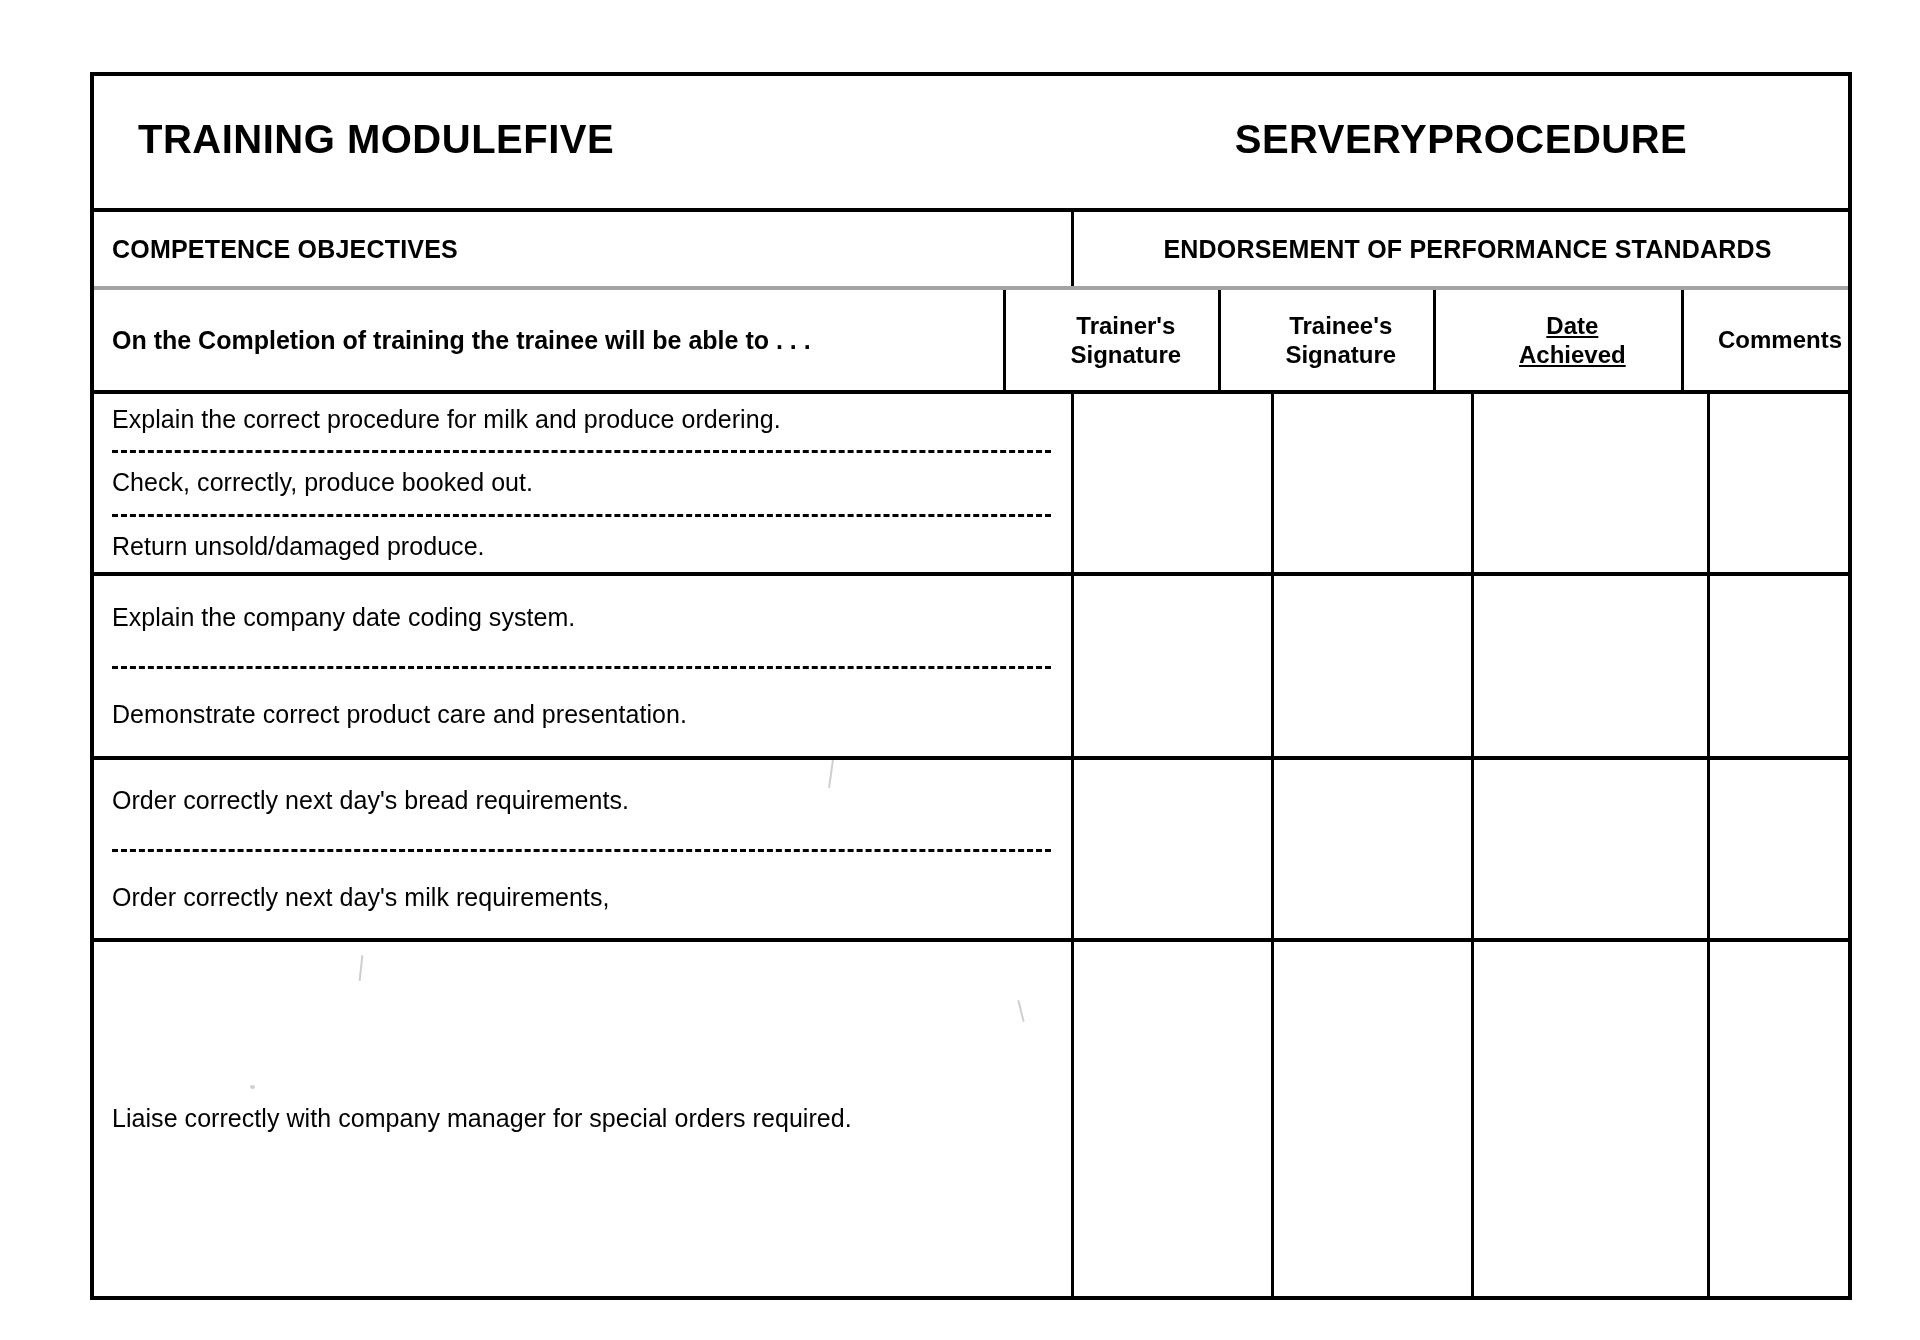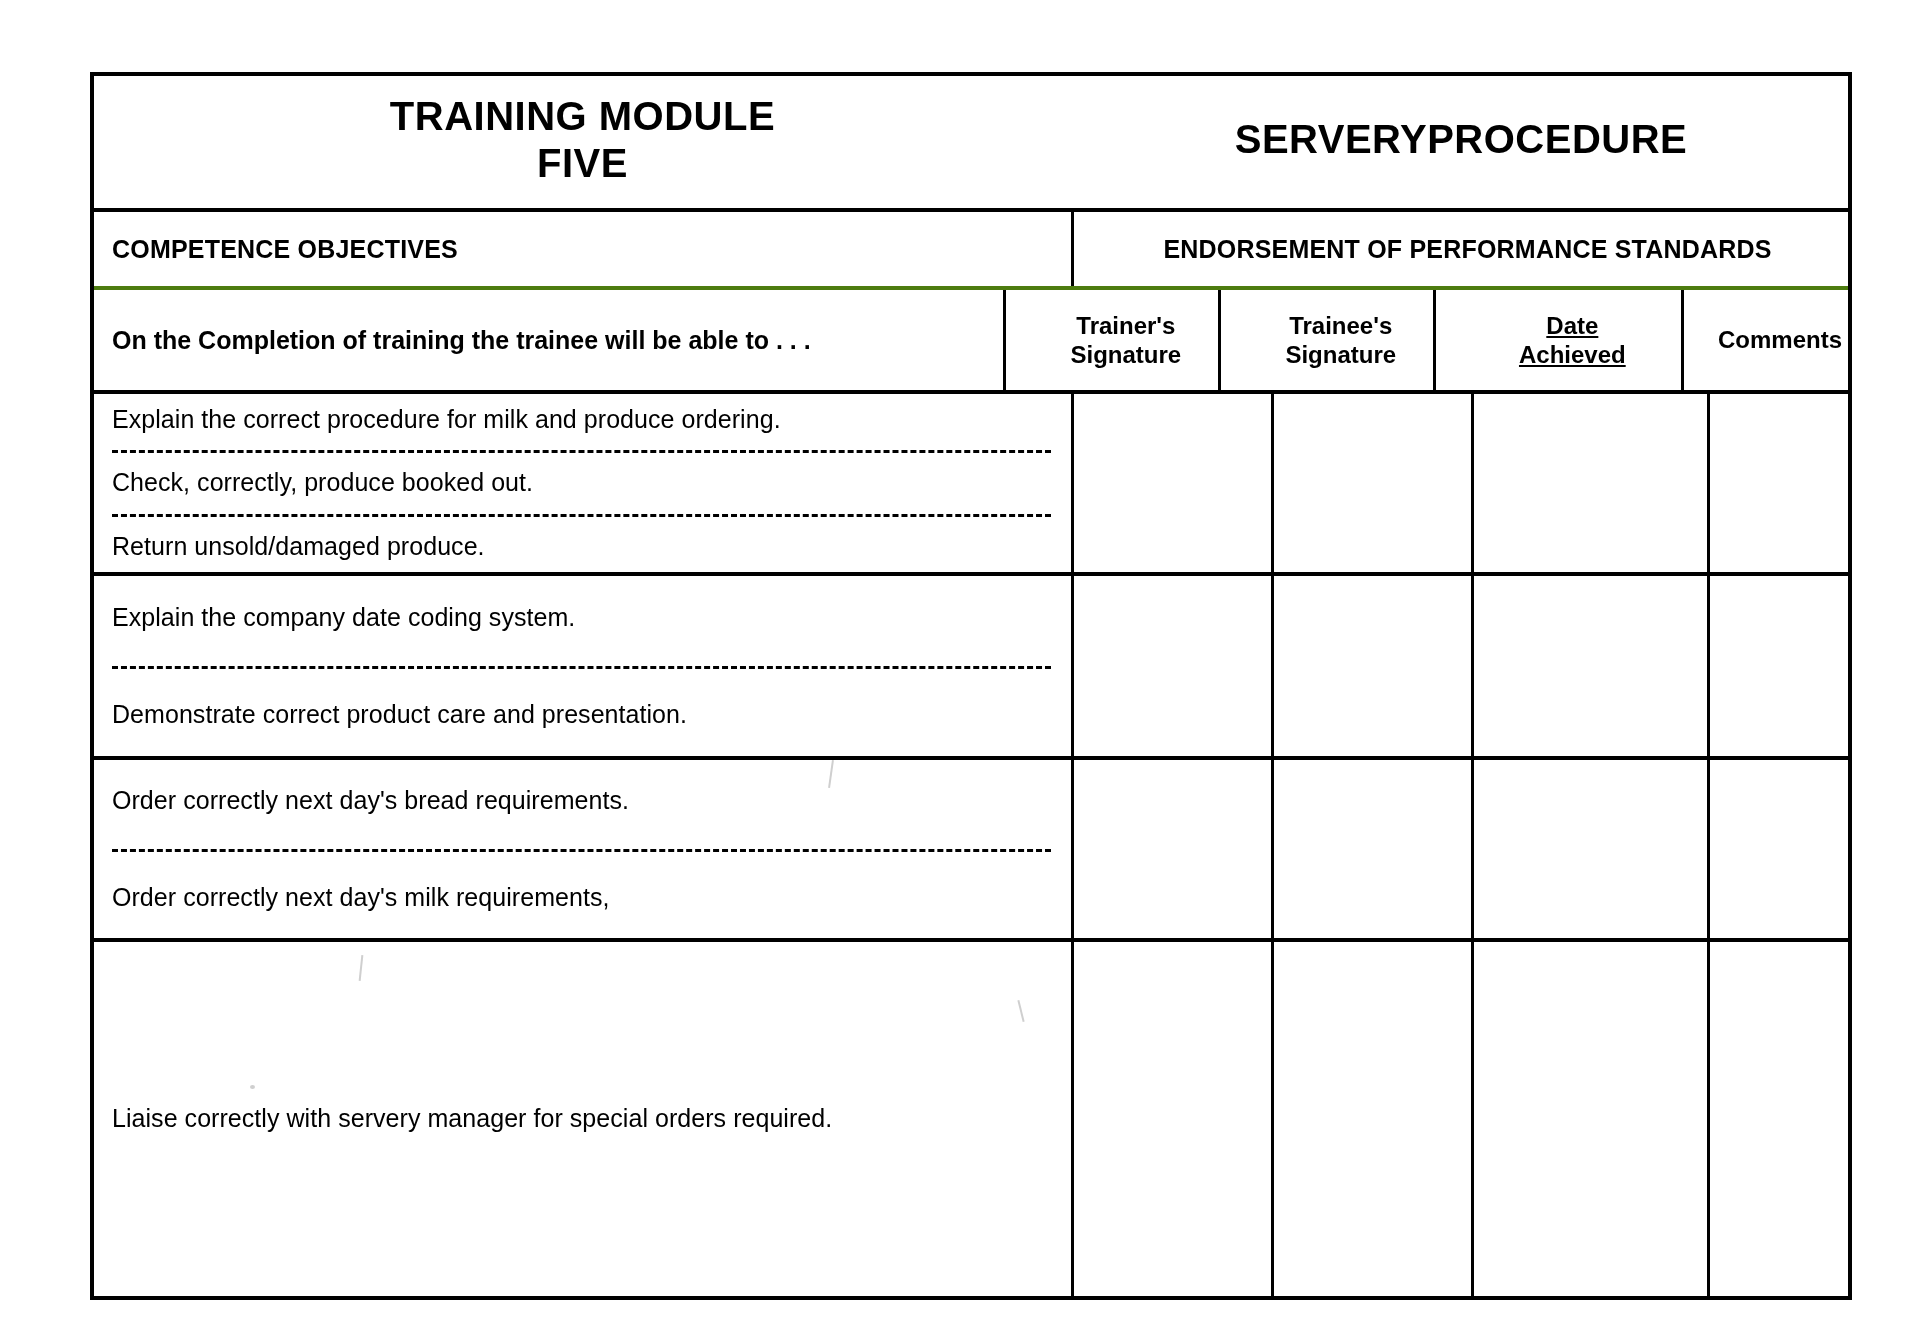--- a/index.html
+++ b/index.html
@@ -25,23 +25,24 @@
   .title-row{
     display:flex;
     height:132px;
     border-bottom:4px solid #000;
     flex:0 0 auto;
   }
   .title-left{
     width:980px;
     box-sizing:border-box;
     border-right:3px solid transparent;
-    display:flex;flex-direction:column;
-    align-items:center;justify-content:center;
+    display:flex;
+    align-items:center;
     padding-bottom:4px;
+    padding-left:44px;
   }
   .title-right{
     flex:1;
     box-sizing:border-box;
     display:flex;flex-direction:row;
     align-items:center;justify-content:center;
     padding-bottom:4px;
   }
   .title-line{
     font-weight:bold;
@@ -49,21 +50,21 @@
     letter-spacing:0.5px;
     line-height:1.18;
     text-align:center;
     white-space:nowrap;
   }
 
   
   .sec-row{
     display:flex;
     height:74px;
-    border-bottom:4px solid #4d7c0f;
+    border-bottom:4px solid #a3a3a3;
     flex:0 0 auto;
     gap:13px;
   }
   .sec-left{
     width:980px;
     box-sizing:border-box;
     display:flex;align-items:center;
     padding-left:18px;
     border-right:3px solid #000;
   }
@@ -255,21 +256,21 @@
           <div class="obj-line">Order correctly next day's milk requirements,</div>
         </div>
         <div class="blank-cell c-sig1"></div>
         <div class="blank-cell c-sig2"></div>
         <div class="blank-cell c-date"></div>
         <div class="blank-cell c-comm"></div>
       </div>
 
       <div class="body-row br-4">
         <div class="obj-cell">
-          <div class="obj-line">Liaise correctly with servery manager for special orders required.</div>
+          <div class="obj-line">Liaise correctly with company manager for special orders required.</div>
         </div>
         <div class="blank-cell c-sig1"></div>
         <div class="blank-cell c-sig2"></div>
         <div class="blank-cell c-date"></div>
         <div class="blank-cell c-comm"></div>
       </div>
 
     </div>
 
   </div>

